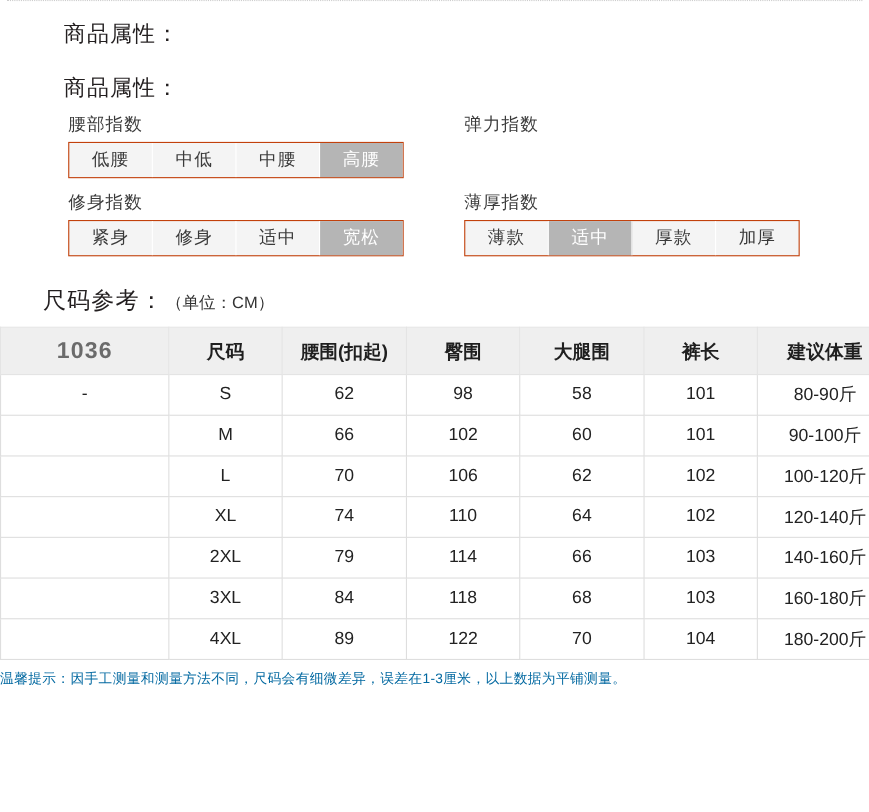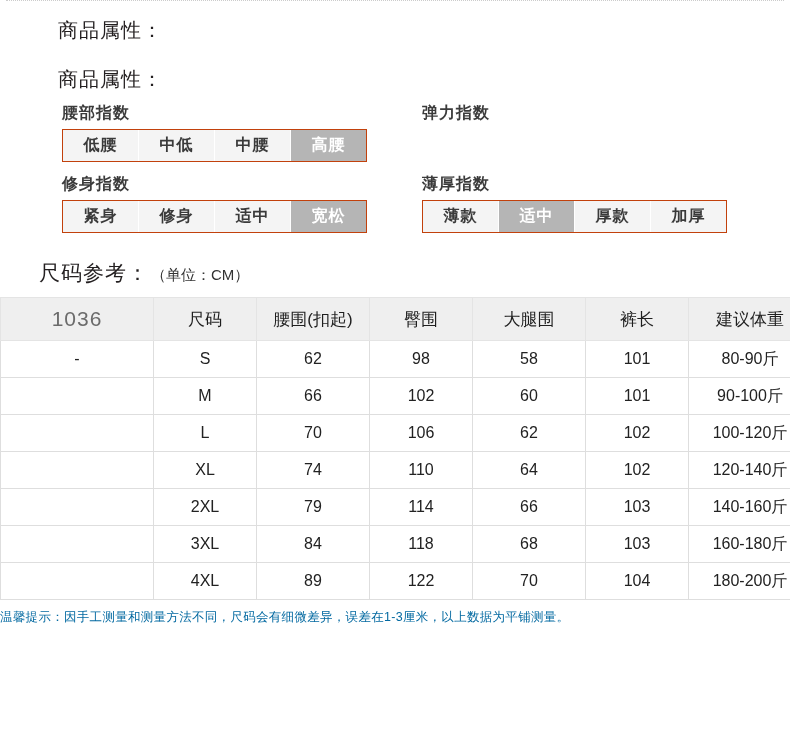--- a/index.html
+++ b/index.html
@@ -64,21 +64,20 @@
   .index-grid {
     margin-top: 10px;
     display: grid;
     grid-template-columns: 360px 360px;
     column-gap: 0px;
     row-gap: 12px;
     padding-left: 4px;
   }
   .index-block {
     width: 305px;
-    font-weight: bold;
   }
   .index-block.right {
     width: 305px;
     margin-left: 0px;
   }
   .index-title {
     font-size: 16px;
     color: #3b3b3b;
     margin-bottom: 5px;
     letter-spacing: 1px;
@@ -133,20 +132,21 @@
     font-size: 16px;
     height: 34px;
     color: #222;
   }
   table.size-table tr.header td {
     background: #efefef;
     font-size: 17px;
     height: 40px;
     color: #1f1f1f;
     border-color: #e4e4e4;
+    font-weight: bold;
   }
   table.size-table tr.header td.code {
     font-size: 21px;
     color: #6b6b6b;
     letter-spacing: 1px;
   }
   .col1 { width: 150px; }
   .col2 { width: 100px; }
   .col3 { width: 110px; }
   .col4 { width: 100px; }

